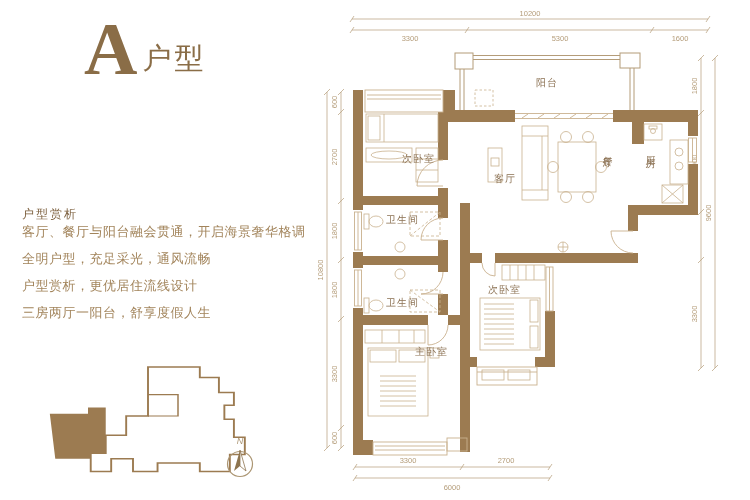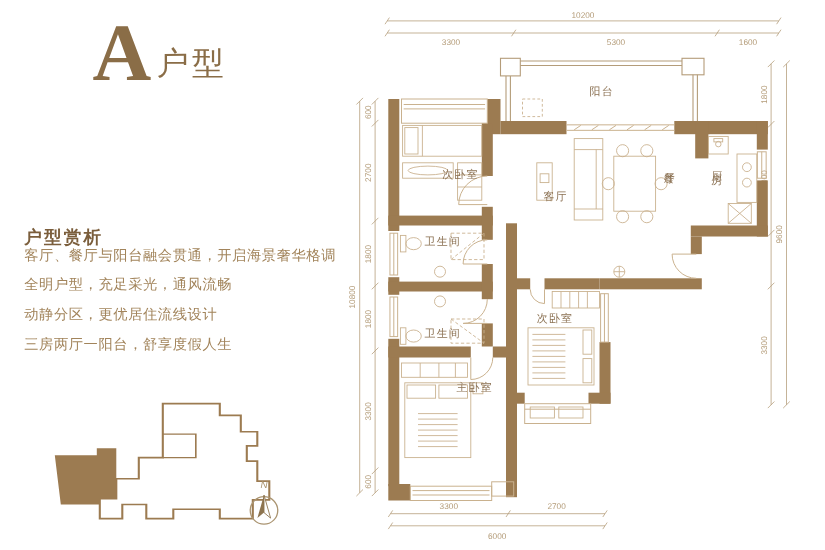--- a/index.html
+++ b/index.html
@@ -4,21 +4,21 @@
 <style>
   html,body{margin:0;padding:0;background:#fff;}
   .stage{position:relative;width:750px;height:500px;background:#ffffff;overflow:hidden;
          font-family:"Liberation Sans",sans-serif;}
   
   .unit-title{position:absolute;left:84px;top:12px;display:flex;align-items:baseline;color:#8a6d47;}
   .unit-letter{font-family:"Liberation Serif",serif;font-size:74px;line-height:1;font-weight:bold;}
   .unit-type{font-size:29px;letter-spacing:3px;margin-left:5px;transform:translateY(-6px);}
   .summary{position:absolute;left:24px;top:108px;color:#aa895b;font-size:21px;line-height:33px;letter-spacing:1.5px;}
   .summary sup{font-size:11px;}
-  .analysis-title{position:absolute;left:22px;top:206px;font-size:16px;font-weight:bold;color:#7b5e3c;letter-spacing:2px;}
+  .analysis-title{position:absolute;left:22px;top:206px;font-size:12px;font-weight:normal;color:#7b5e3c;letter-spacing:2px;}
   .analysis{position:absolute;left:22px;top:218px;font-size:13px;line-height:27px;color:#a2845b;letter-spacing:0.5px;}
   
   .plan{position:absolute;left:310px;top:0;}
   .keyplan{position:absolute;left:28px;top:352px;}
   .compass{position:absolute;left:217px;top:433px;}
   .room-label{position:absolute;color:#8c7254;font-size:10px;letter-spacing:1px;white-space:nowrap;}
   .room-label.vert{writing-mode:vertical-rl;letter-spacing:2px;}
   .dim{font-size:7.5px;fill:#b49c79;}
   svg text{font-family:"Liberation Sans",sans-serif;}
 </style>
@@ -30,21 +30,21 @@
   <div class="unit-title">
     <span class="unit-letter">A</span>
     <span class="unit-type">户型</span>
   </div>
 
 
   <div class="analysis-title">户型赏析</div>
   <div class="analysis">
     <div>客厅、餐厅与阳台融会贯通，开启海景奢华格调</div>
     <div>全明户型，充足采光，通风流畅</div>
-    <div>动静分区，更优居住流线设计</div>
+    <div>户型赏析，更优居住流线设计</div>
     <div>三房两厅一阳台，舒享度假人生</div>
   </div>
 
   <svg class="keyplan" width="225" height="128" viewBox="0 0 165 120" preserveAspectRatio="none">
     <path d="M88,14 L126,14 L126,24 L140,24 L140,38 L151,38 L151,50 L144,50 L144,63 L151,63 L151,80 L159,80 L159,96 L148,96 L148,112 L126,112 L126,104 L95,104 L95,112 L77,112 L77,100 L61,100 L61,112 L46,112 L46,95 L57,95 L57,78 L72,78 L72,60 L88,60 Z" fill="none" stroke="#9c7b51" stroke-width="1.4"></path>
     <path d="M88,40 L110,40 L110,60 L88,60" fill="none" stroke="#9c7b51" stroke-width="1.1"></path>
     <path d="M16,58 L44,58 L44,52 L57,52 L57,95 L46,95 L46,100 L20,100 Z" fill="#9c7b51"></path>
   </svg>
 
   <svg class="compass" width="46" height="56" viewBox="0 0 46 56">

